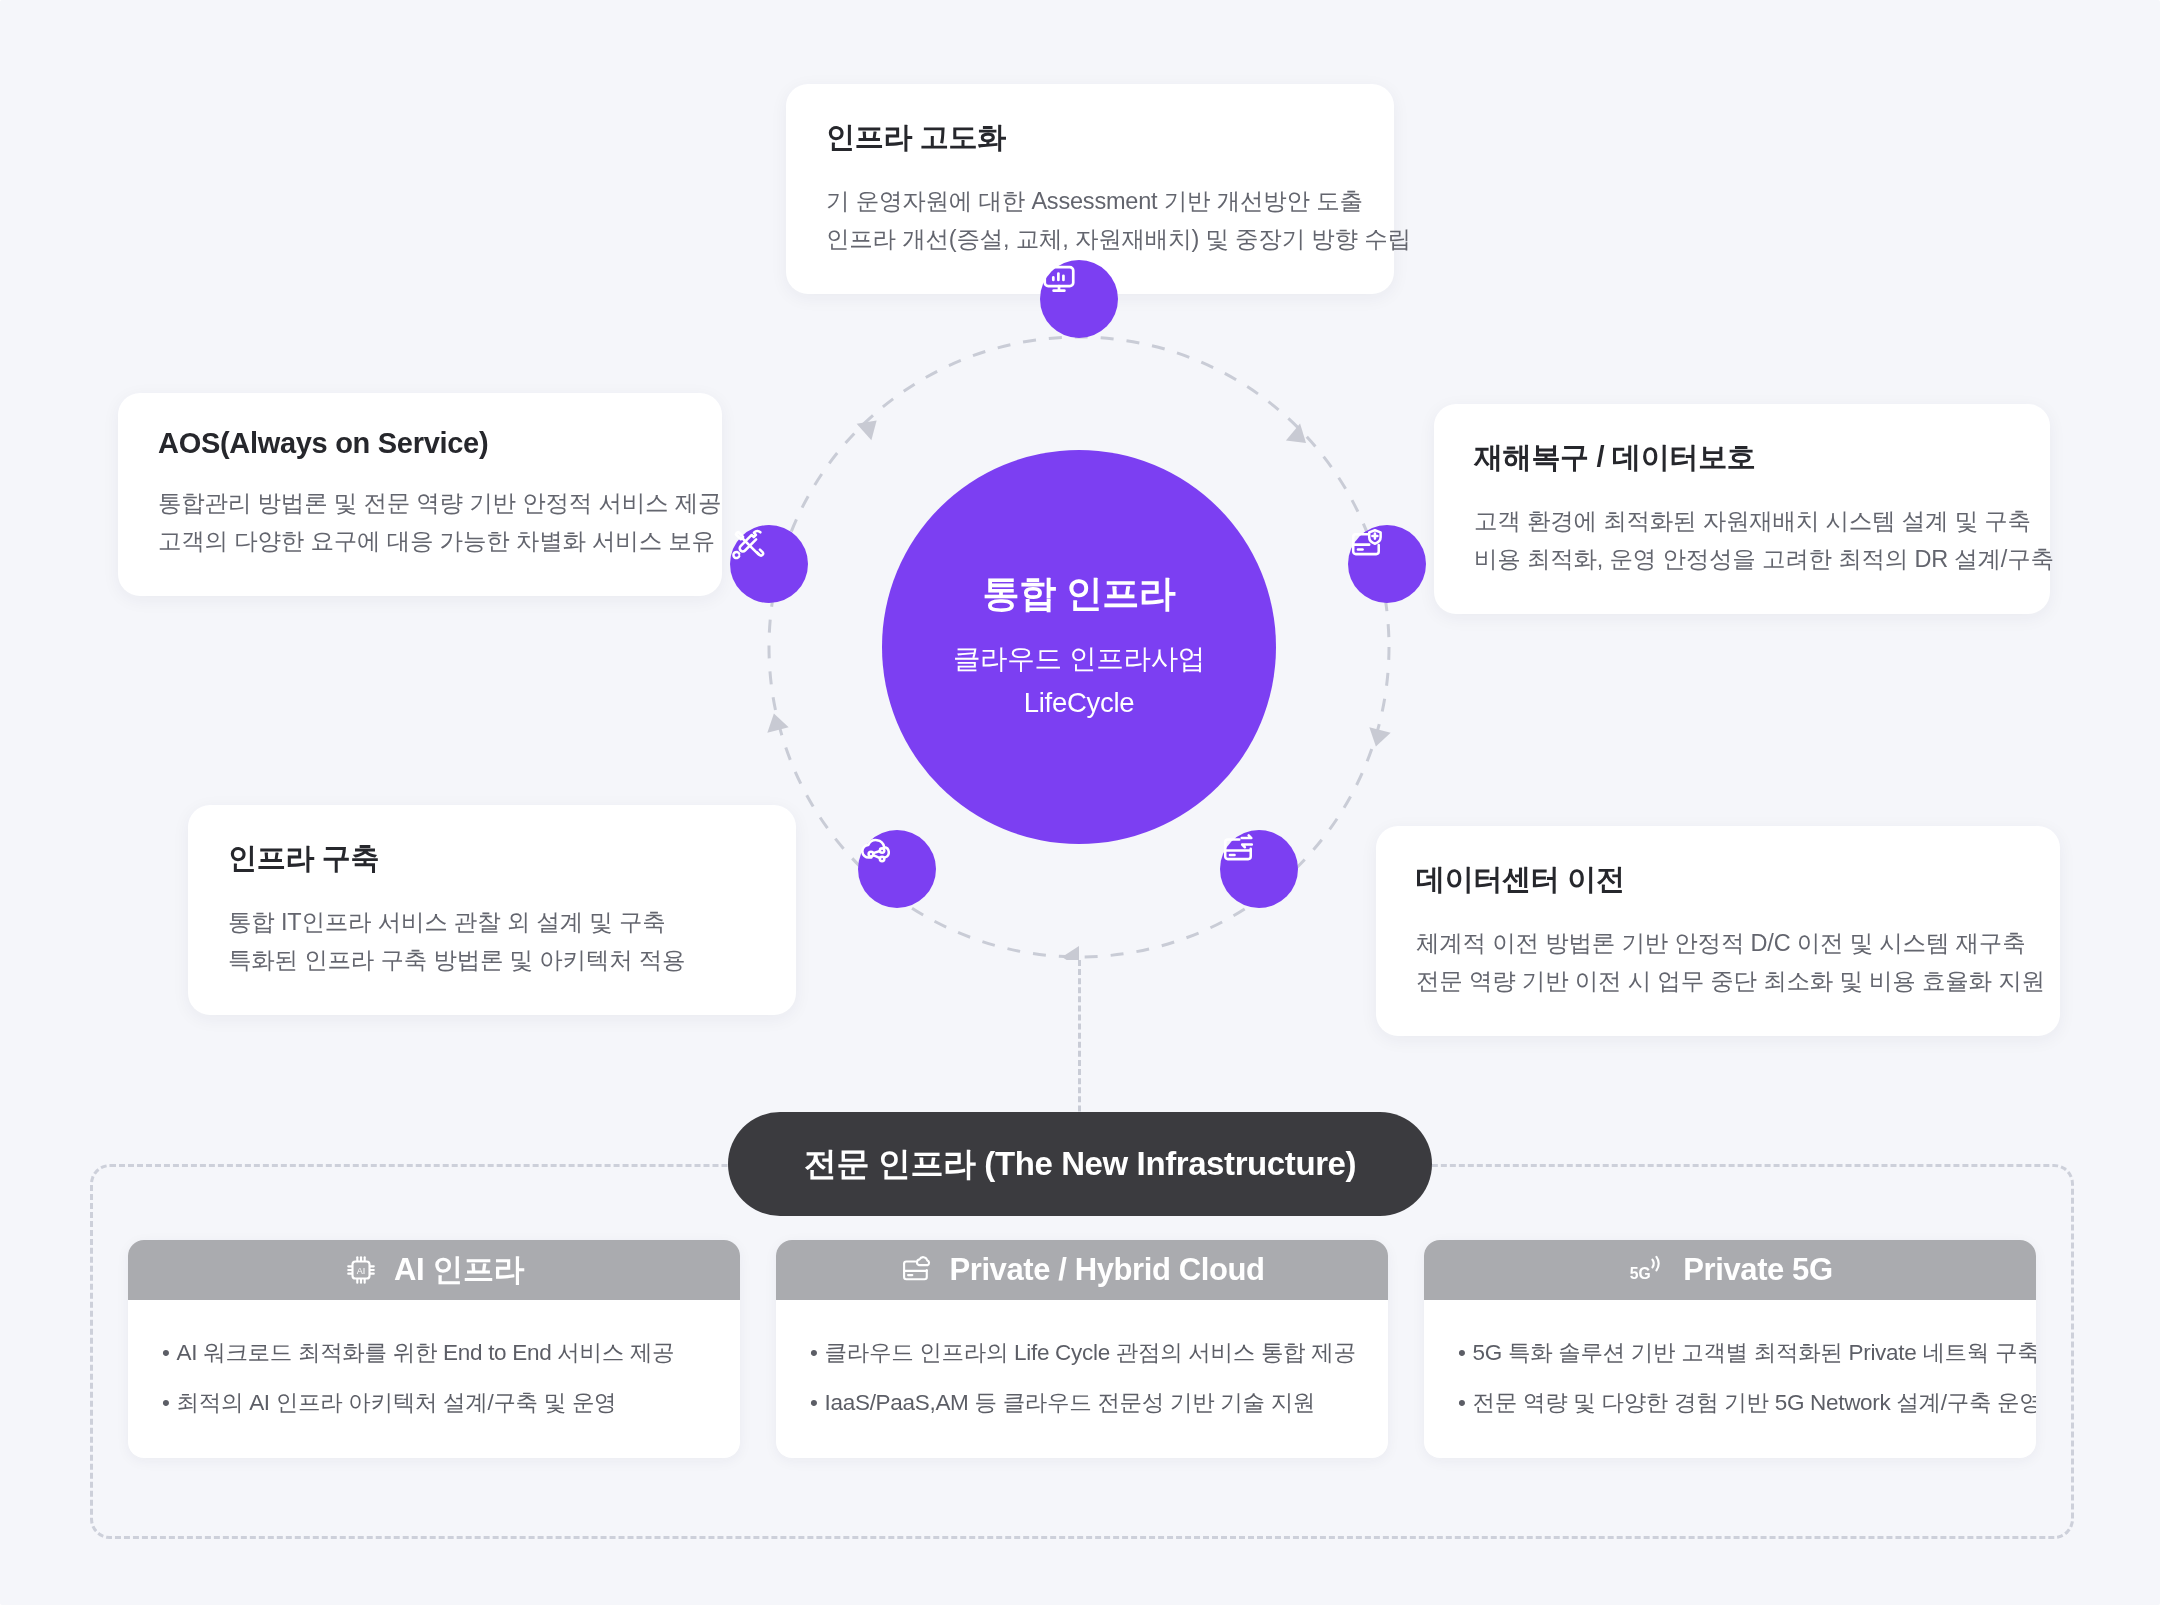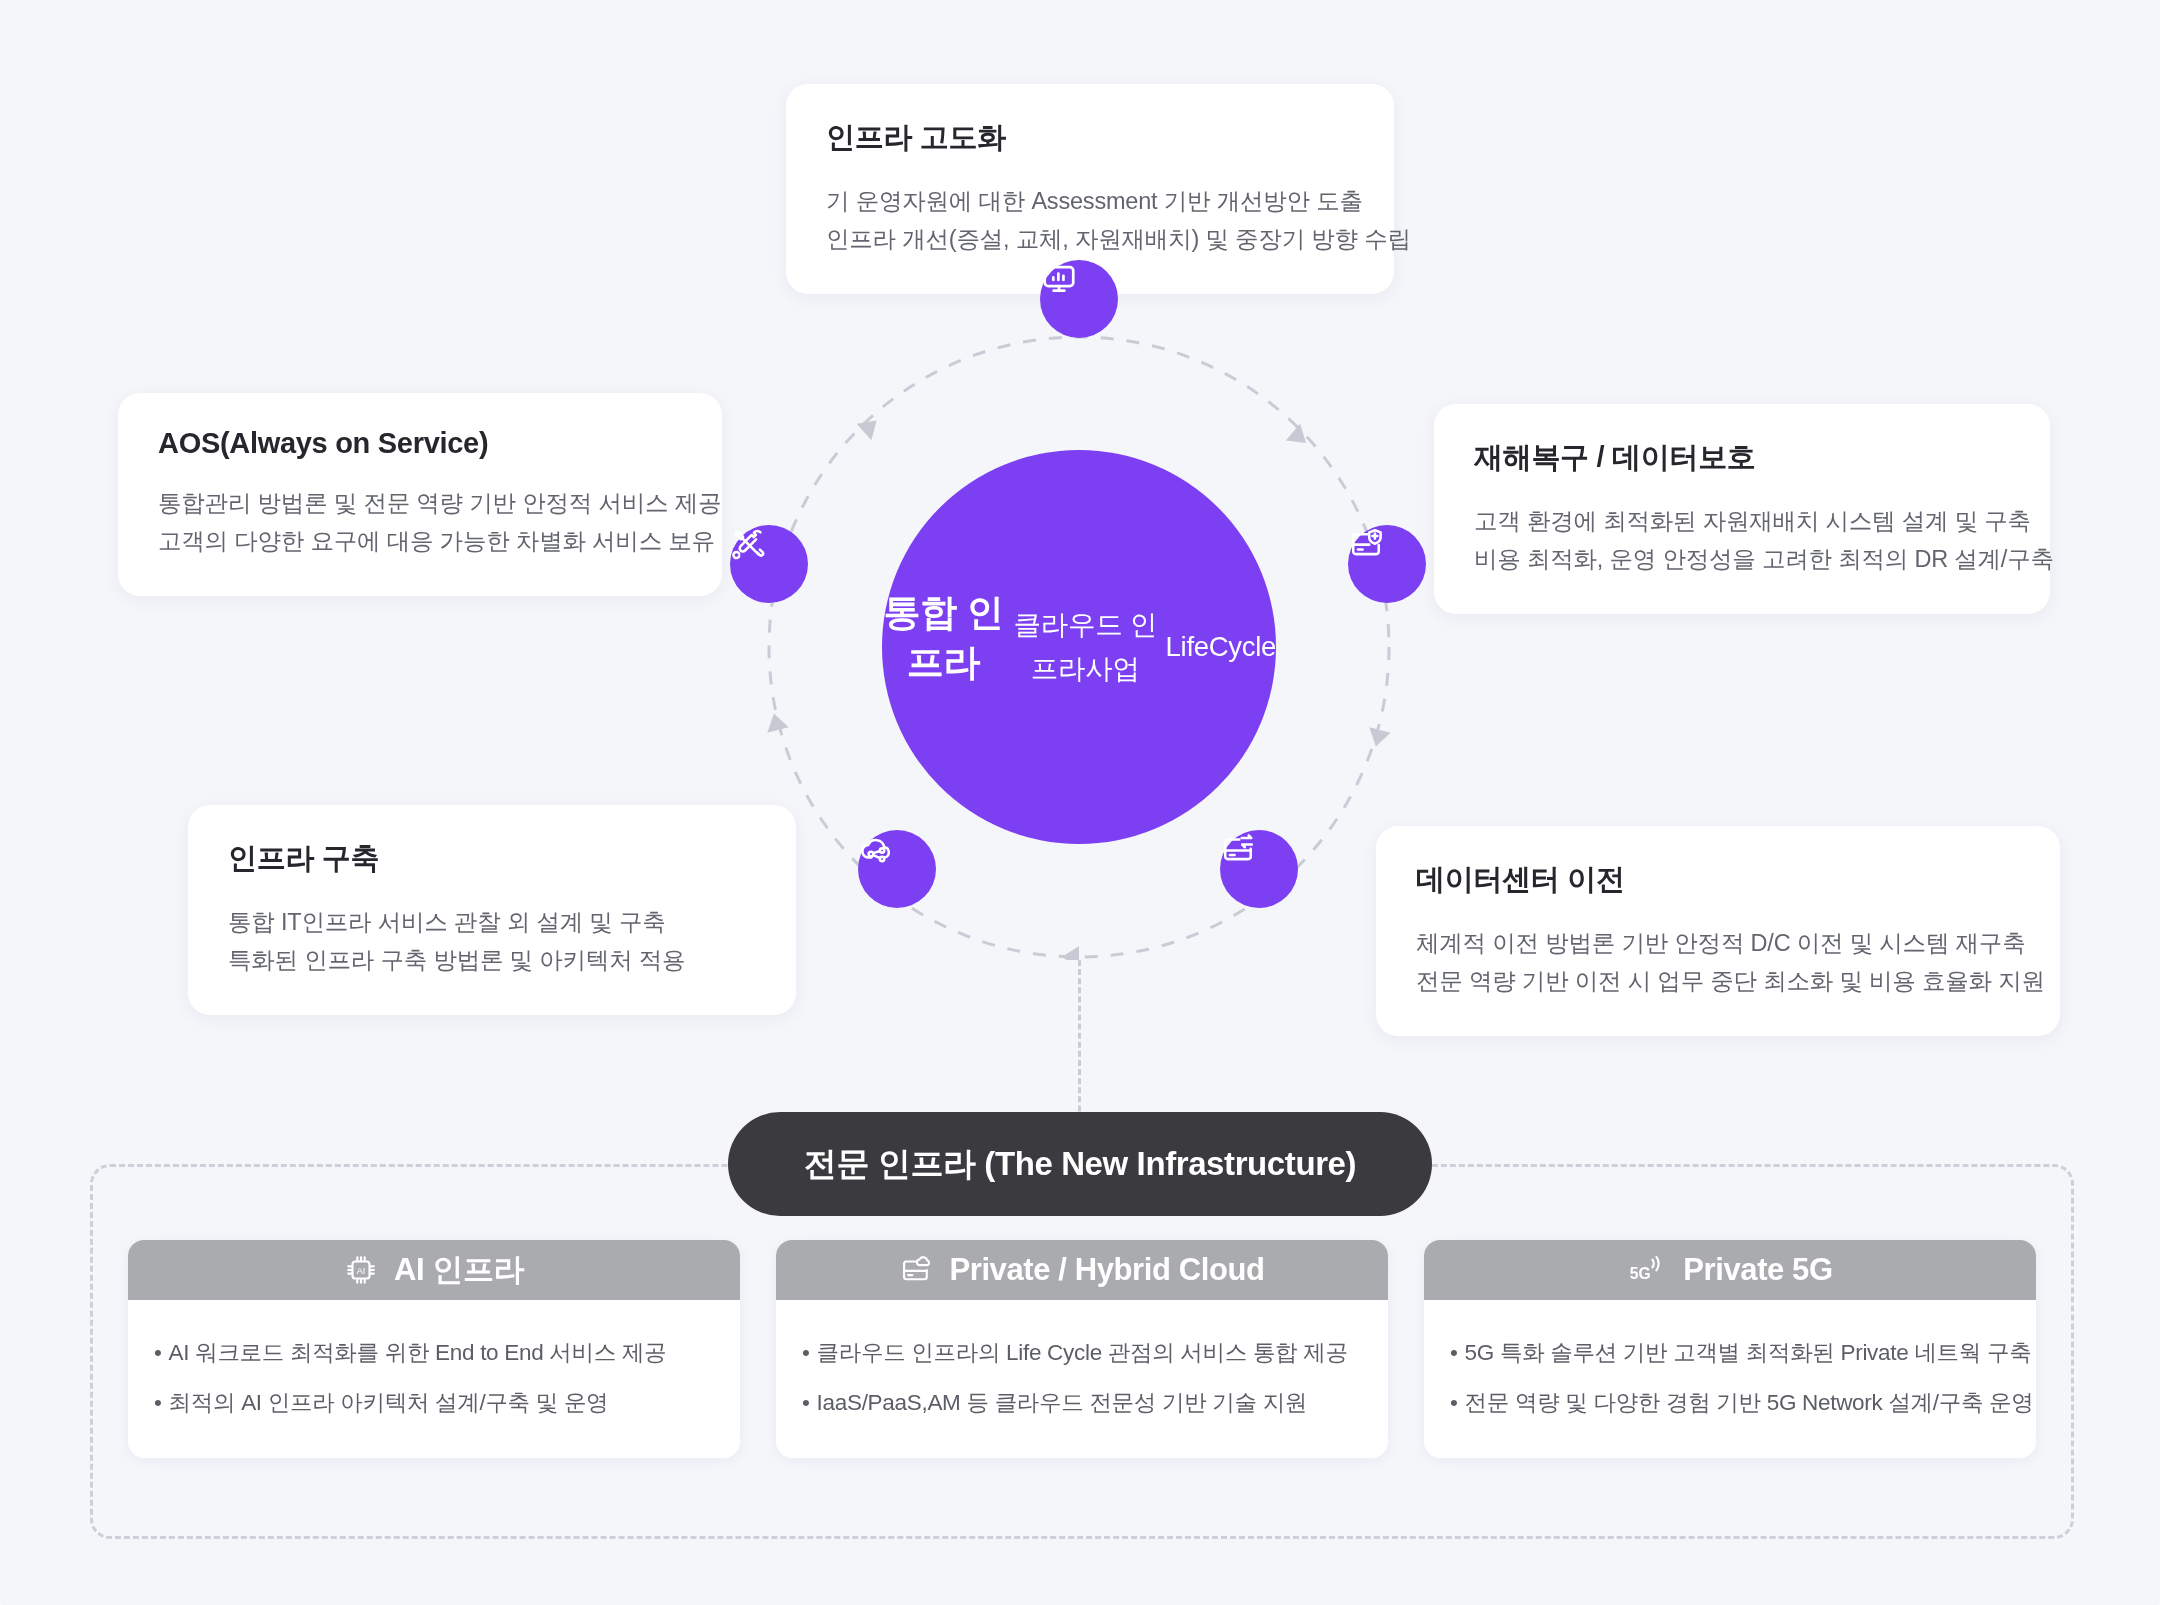--- a/index.html
+++ b/index.html
@@ -53,21 +53,21 @@
   }
   #cycle svg { position: absolute; left: 0; top: 0; }
 
   #hub {
     position: absolute;
     left: 142px; top: 150px;
     width: 394px; height: 394px;
     border-radius: 50%;
     background: #7c3ff2;
     display: flex;
-    flex-direction: row;
+    flex-direction: column;
     align-items: center;
     justify-content: center;
     color: #ffffff;
     text-align: center;
   }
   #hub .hub-title {
     font-size: 37px; font-weight: bold;
     letter-spacing: -0.4px;
     margin-bottom: 18px;
   }
@@ -142,21 +142,21 @@
     display: flex; align-items: center; justify-content: center;
     gap: 16px;
     color: #ffffff;
   }
   .pillar-head .ph-label {
     font-size: 31px; font-weight: bold;
     letter-spacing: -0.4px;
   }
   .pillar-head .ph-icon { display: flex; align-items: center; }
   .pillar-body {
-    padding: 36px 34px 38px 26px;
+    padding: 36px 34px 38px 34px;
   }
   .pillar-body .bullet {
     font-size: 22.5px;
     color: #5c5e66;
     line-height: 1.5;
     letter-spacing: -0.3px;
     margin-bottom: 16px;
     white-space: nowrap;
   }
   .pillar-body .bullet:last-child { margin-bottom: 0; }

